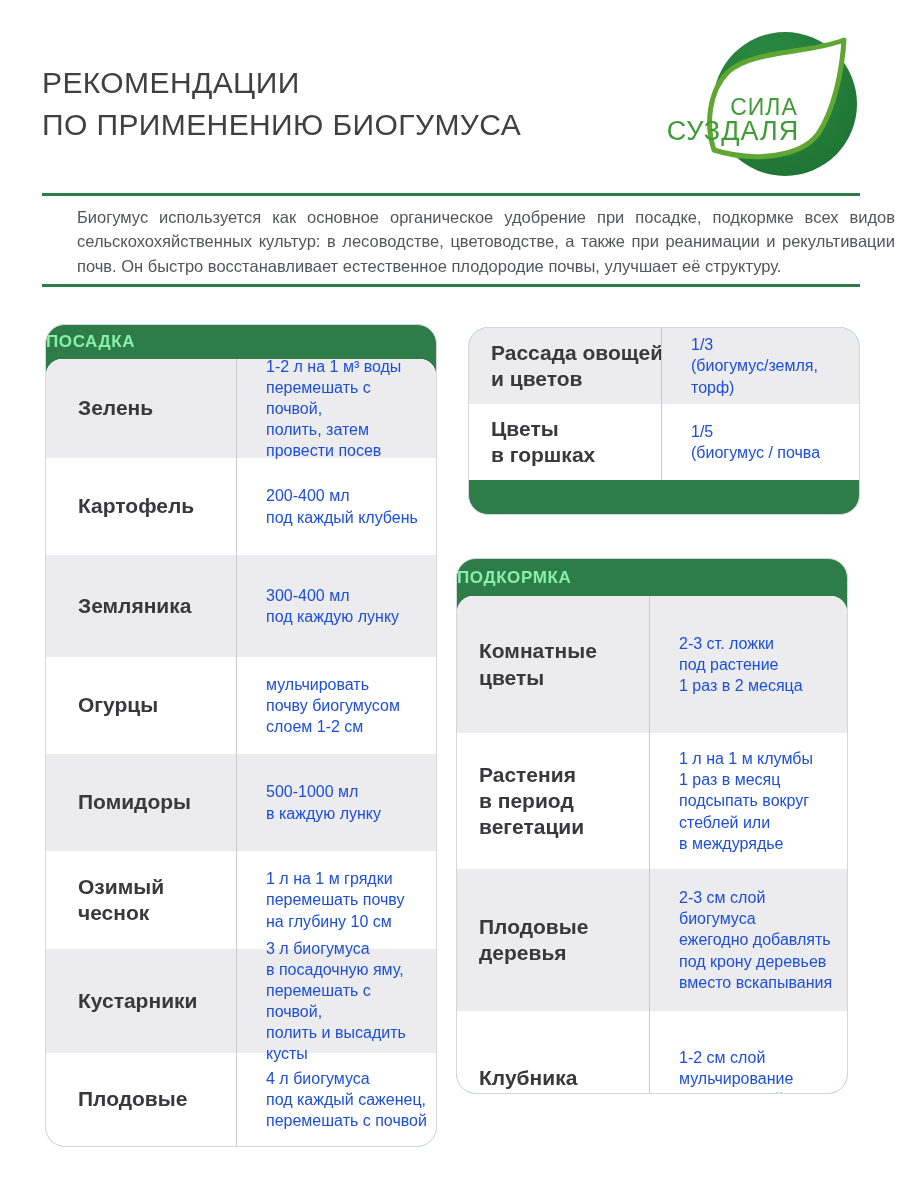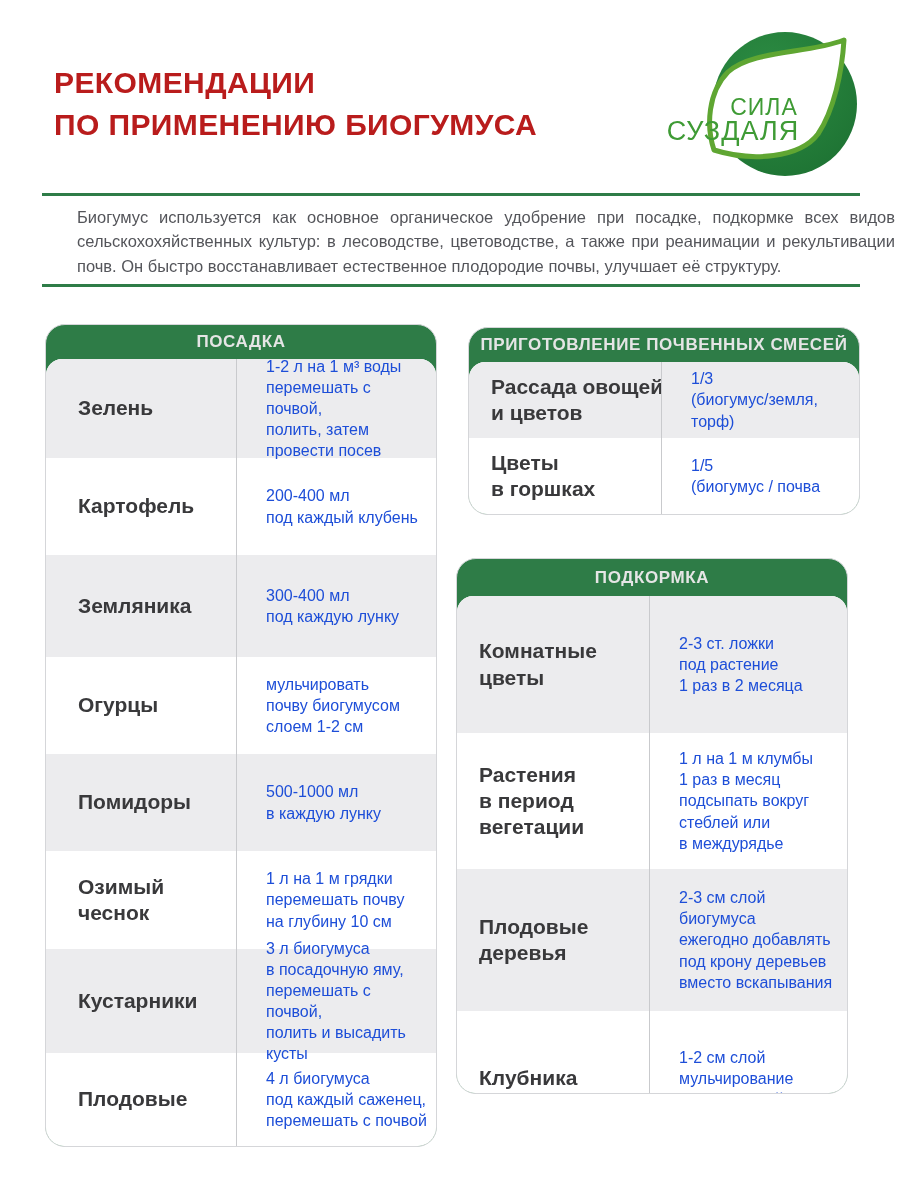--- a/index.html
+++ b/index.html
@@ -1,36 +1,36 @@
 <!DOCTYPE html>
 <html><head>
 <meta charset="utf-8">
 <style>
   html,body{margin:0;padding:0;background:#fff;}
   .page{position:relative;width:900px;height:1200px;background:#ffffff;
         font-family:"Liberation Sans",sans-serif;overflow:hidden;}
 
   .title{position:absolute;left:42px;top:62px;width:580px;
-         font-size:30px;font-weight:700;letter-spacing:.4px;
-         color:#b91c1c;line-height:1.4;white-space:pre-line;margin-left:12px;}
+         font-size:30px;font-weight:400;letter-spacing:.4px;
+         color:#404040;line-height:1.4;white-space:pre-line;}
 
   .rule{position:absolute;left:42px;width:818px;height:3px;background:#2e7c47;}
   .rule-top{top:193px;}
   .rule-bottom{top:284px;}
 
   .intro{position:absolute;left:42px;top:205px;width:818px;
          font-size:16.5px;line-height:1.47;color:#54555a;text-align:justify;margin-left:35px;}
 
   
   .logo{position:absolute;left:648px;top:28px;width:212px;height:152px;}
 
   
   .card{position:absolute;box-sizing:border-box;background:#2e7c47;
         border-radius:20px;overflow:hidden;border:1px solid #d5d6d9;}
-  .card-header{color:#e5e5e5;font-weight:700;font-size:17px;text-align:center;
+  .card-header{color:#86efac;font-weight:700;font-size:17px;text-align:left;
                letter-spacing:.6px;}
   .rows{position:relative;background:#ffffff;border-radius:16px 16px 0 0;overflow:hidden;}
   .row{display:flex;align-items:center;box-sizing:border-box;background:#ffffff;}
   .row:nth-child(even){background:#ececee;}
   .vline{position:absolute;top:0;bottom:0;width:1px;background:#c9cacd;z-index:5;}
   .name{box-sizing:border-box;width:190px;padding-left:24px;
         font-size:21px;font-weight:700;color:#39393b;line-height:1.25;white-space:pre-line;margin-left:8px;}
   .desc{flex:1;padding:0 8px 0 22px;font-size:16px;color:#1d4ed8;
         line-height:1.32;white-space:pre-line;}
 
@@ -125,21 +125,20 @@
       <div class="row" style="height:93px">
         <div class="name">Плодовые</div>
         <div class="desc">4 л биогумуса
 под каждый саженец,
 перемешать с почвой</div>
       </div>
     </div>
   </div>
 
   <div class="card card-smesi t-right">
-    <div class="card-header">ПРИГОТОВЛЕНИЕ ПОЧВЕННЫХ СМЕСЕЙ</div>
     <div class="rows">
       <div class="vline"></div>
       <div class="row" style="height:76px">
         <div class="name">Рассада овощей
 и цветов</div>
         <div class="desc">1/3
 (биогумус/земля,
 торф)</div>
       </div>
       <div class="row" style="height:76px">

